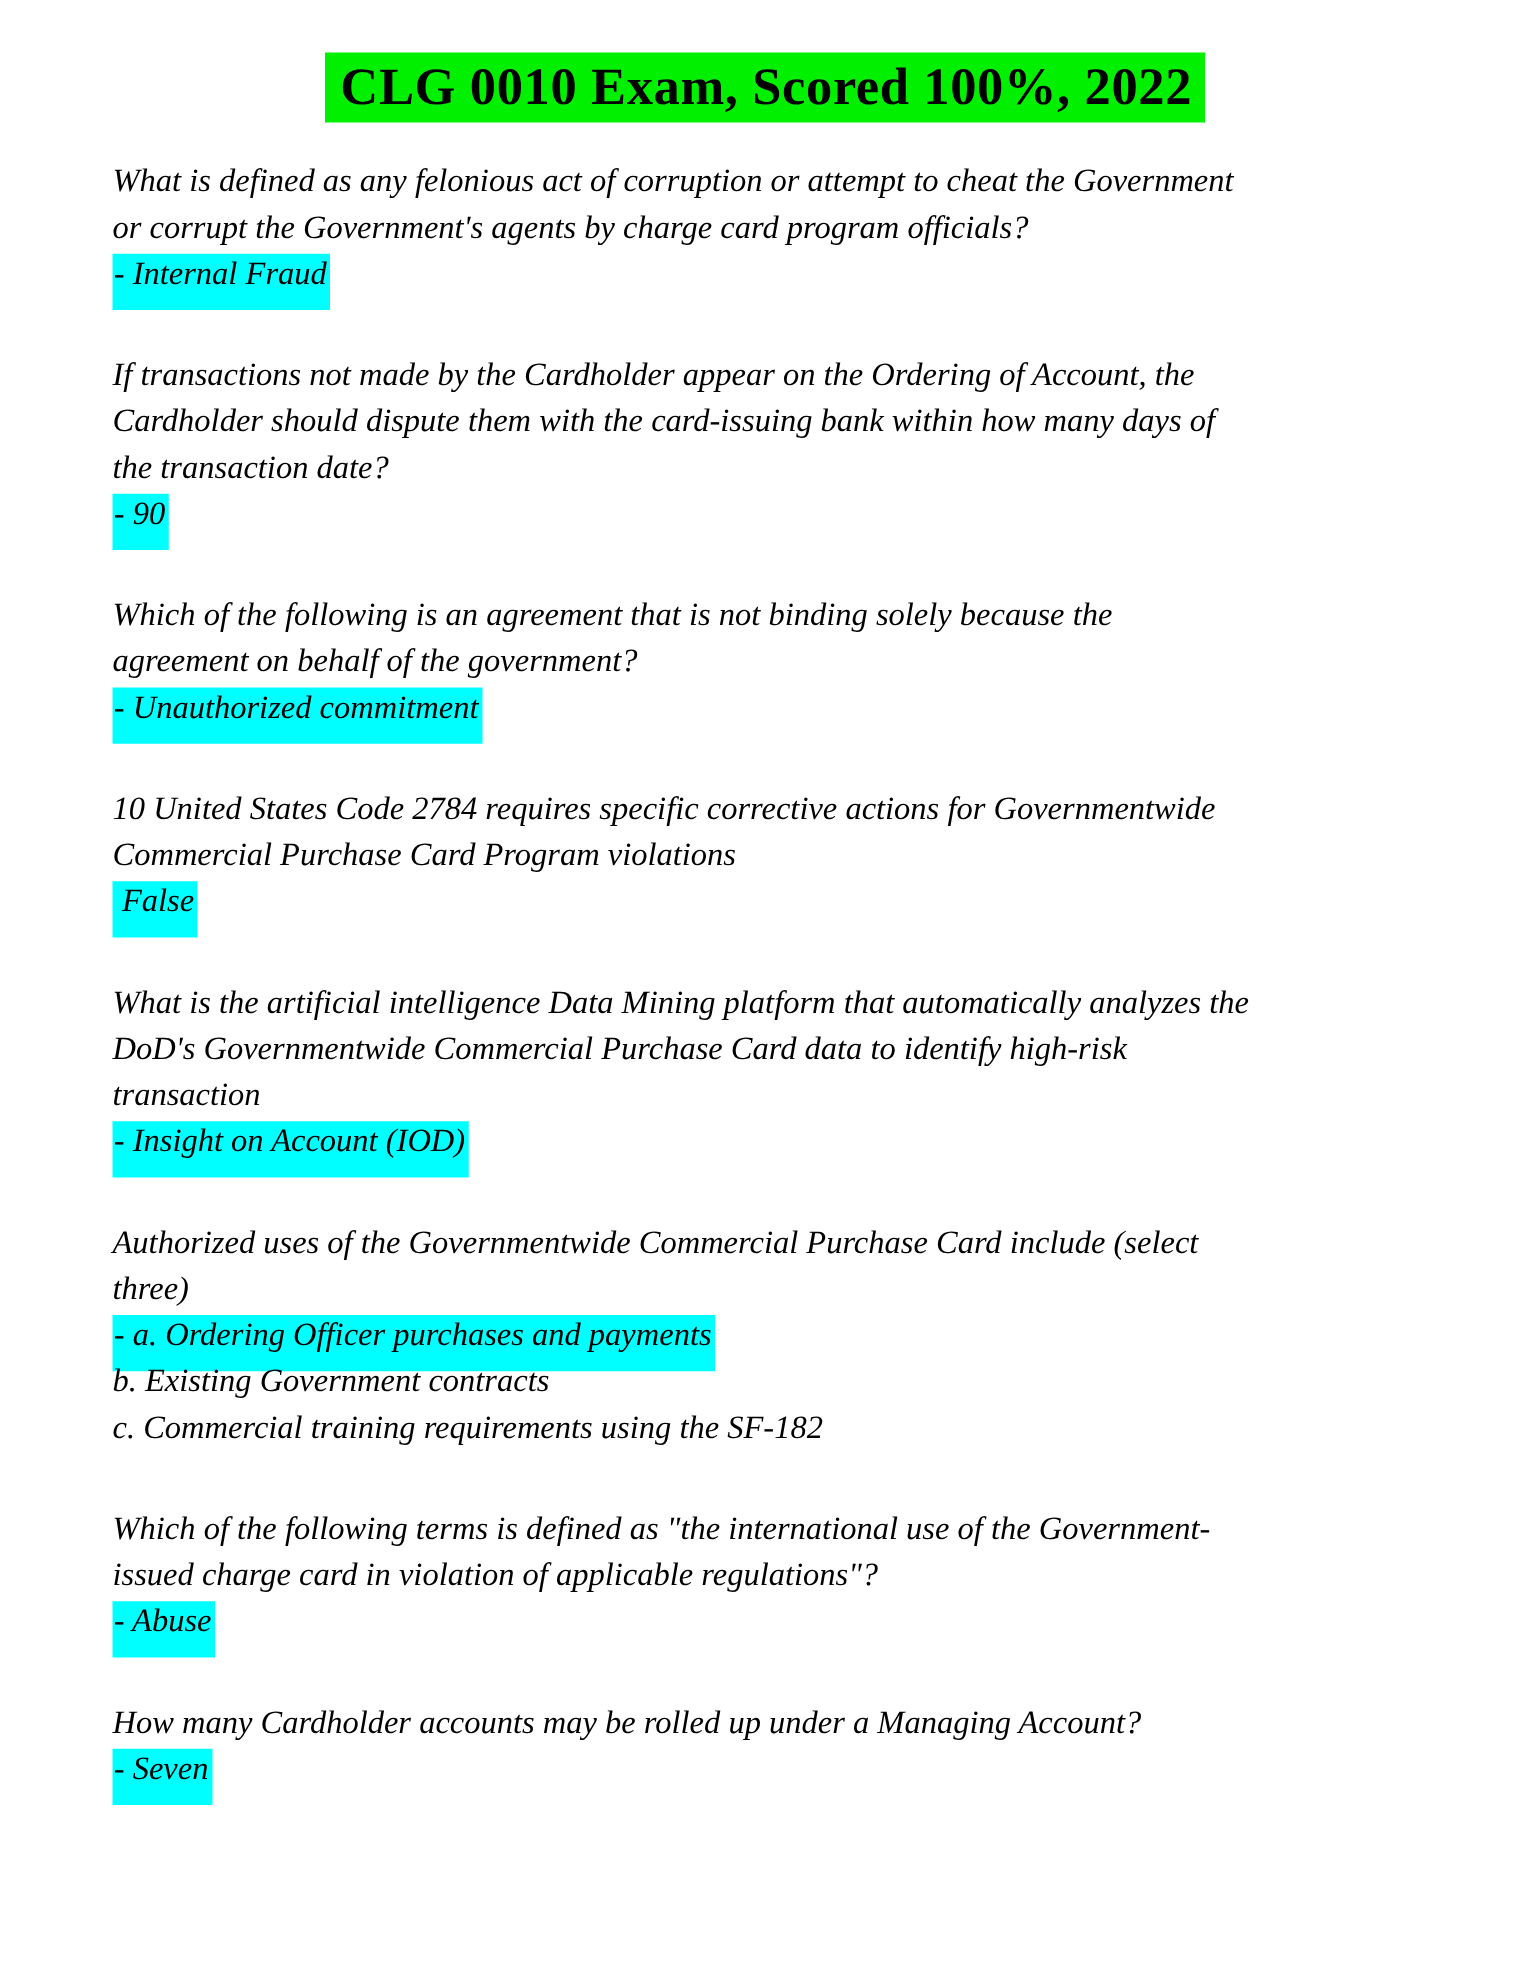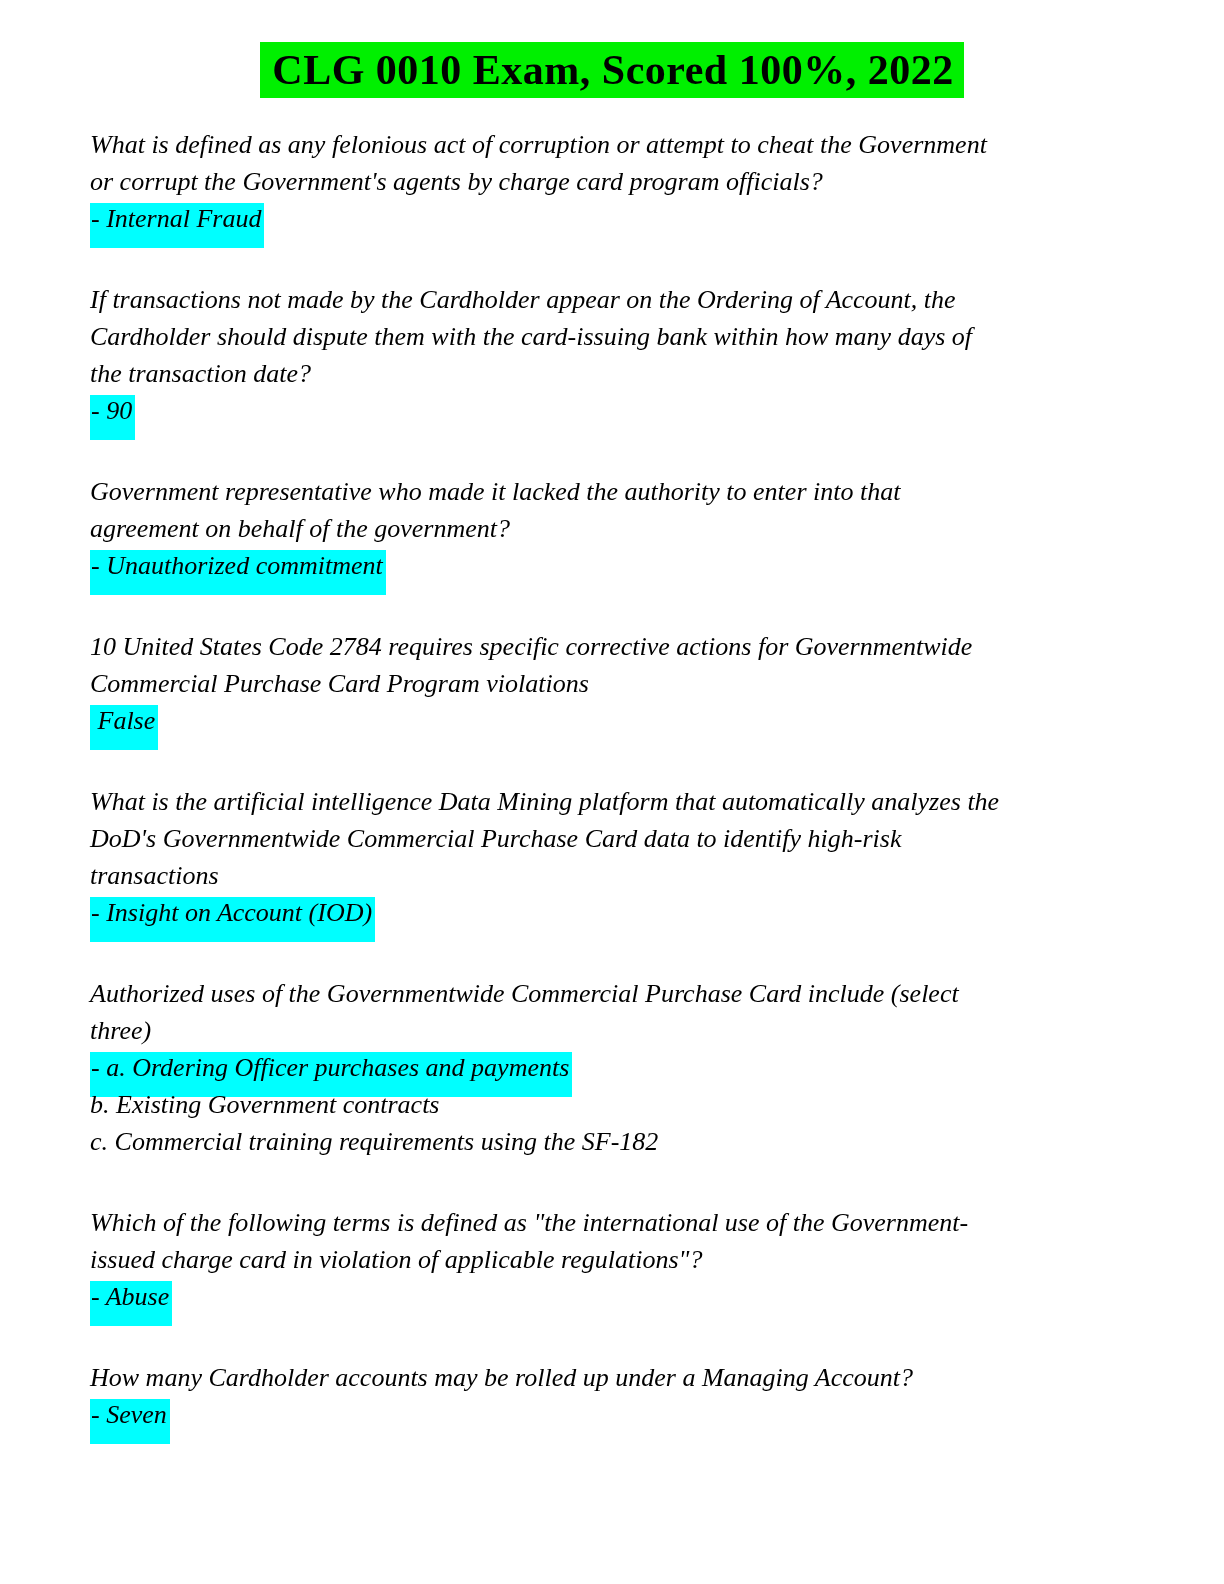--- a/index.html
+++ b/index.html
@@ -75,41 +75,41 @@
           <div class="line">If transactions not made by the Cardholder appear on the Ordering of Account, the</div>
           <div class="line">Cardholder should dispute them with the card-issuing bank within how many days of</div>
           <div class="line">the transaction date?</div>
         </div>
     <div class="a-line"><span class="hl">- 90</span></div>
 
   </div>
 
   <div class="qa-block">
     <div class="q-lines">
-          <div class="line">Government representative who made it lacked the authority to enter into that</div>
+          <div class="line">Which of the following is an agreement that is not binding solely because the</div>
           <div class="line">agreement on behalf of the government?</div>
         </div>
     <div class="a-line"><span class="hl">- Unauthorized commitment</span></div>
 
   </div>
 
   <div class="qa-block">
     <div class="q-lines">
           <div class="line">10 United States Code 2784 requires specific corrective actions for Governmentwide</div>
           <div class="line">Commercial Purchase Card Program violations</div>
         </div>
     <div class="a-line"><span class="hl">&nbsp;False</span></div>
 
   </div>
 
   <div class="qa-block">
     <div class="q-lines">
           <div class="line">What is the artificial intelligence Data Mining platform that automatically analyzes the</div>
           <div class="line">DoD's Governmentwide Commercial Purchase Card data to identify high-risk</div>
-          <div class="line">transactions</div>
+          <div class="line">transaction</div>
         </div>
     <div class="a-line"><span class="hl">- Insight on Account (IOD)</span></div>
 
   </div>
 
   <div class="qa-block">
     <div class="q-lines">
           <div class="line">Authorized uses of the Governmentwide Commercial Purchase Card include (select</div>
           <div class="line">three)</div>
         </div>

